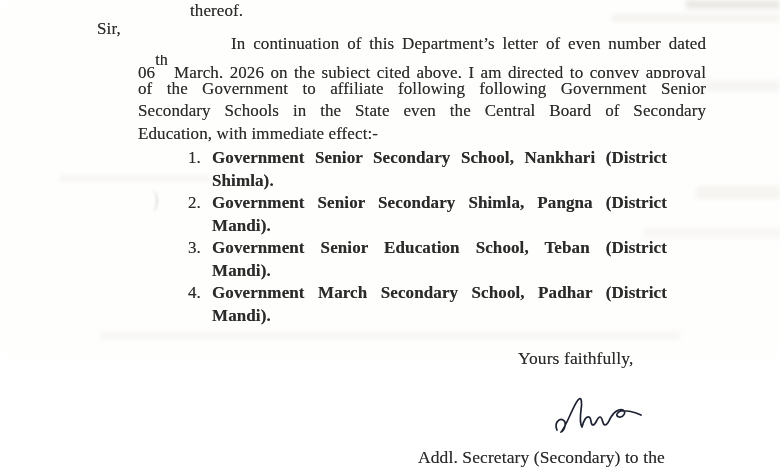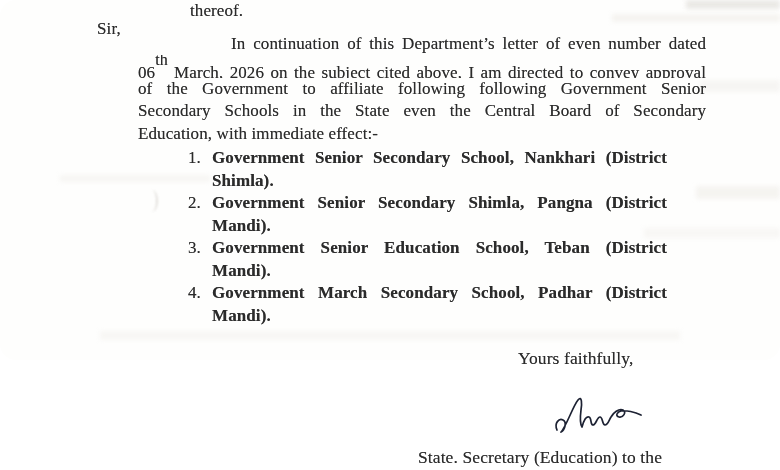--- a/index.html
+++ b/index.html
@@ -154,15 +154,15 @@
   <svg class="signature-svg" viewBox="0 0 92 42">
     <path d="M5 34 C2 27, 7 22, 11 24 C15 26, 13 34, 9 36
              C14 31, 21 10, 26 4 C30 -1, 30 8, 29 14 C28 22, 28 28, 30 31
              C32 24, 34 20, 37 21 C40 22, 38 29, 41 29 C44 29, 45 21, 48 21
              C51 21, 50 29, 53 29 C56 29, 57 24, 59 21
              C61 17, 67 12, 71 14 C75 16, 71 22, 67 21 C63 20, 65 16, 69 15
              C74 14, 83 16, 89 19" fill="none" stroke="#1d2233" stroke-width="1.7" stroke-linecap="round" stroke-linejoin="round"></path>
   </svg>
 
   <div class="txt sig-name">Anil Chauhan (HAS)</div>
-  <div class="txt sig-title">State. Secretary (Education) to the</div>
+  <div class="txt sig-title">Addl. Secretary (Secondary) to the</div>
 
 </div>
 
 </body></html>

